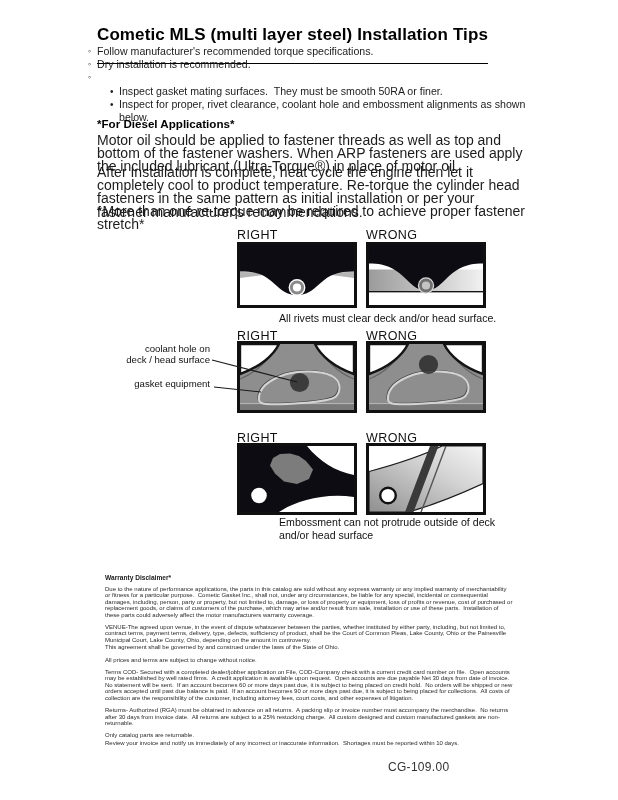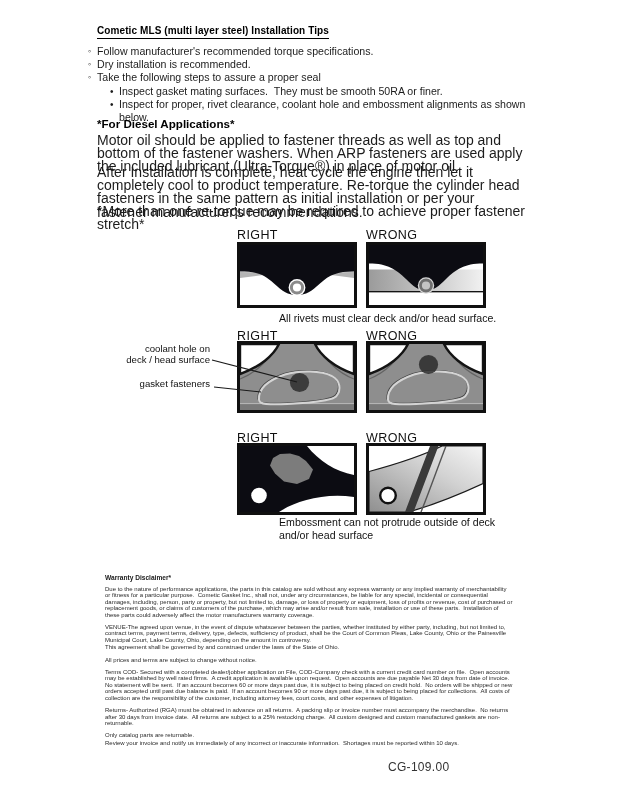--- a/index.html
+++ b/index.html
@@ -3,22 +3,22 @@
 <meta charset="utf-8">
 <style>
   html,body{margin:0;padding:0;background:#fff;}
   .page{
     position:relative;width:618px;height:800px;background:#fff;overflow:hidden;
     font-family:"Liberation Sans", sans-serif;color:#1c1c1c;
   }
   .pre{white-space:pre-wrap;}
   
   .title{
-    position:absolute;left:97px;top:25px;font-size:10px;font-weight:bold;color:#000;
-    border-bottom:1.6px solid #000;padding-bottom:2px;letter-spacing:.1px;
+    position:absolute;left:97px;top:25px;font-size:17px;font-weight:bold;color:#000;
+    border-bottom:1.6px solid #000;padding-bottom:18px;letter-spacing:.1px;
   }
   .bullets{position:absolute;left:88px;top:45px;width:440px;font-size:10.6px;line-height:13.2px;}
   .brow{display:flex;}
   .brow .mk{width:9px;flex:0 0 9px;font-size:9px;line-height:13.2px;color:#1c1c1c;}
   .brow.sub{margin-left:22px;}
   .brow.sub .mk{font-size:10px;}
   .dheading{position:absolute;left:97px;top:117px;font-size:11.6px;font-weight:bold;color:#000;}
   .dpara{position:absolute;left:97px;width:430px;font-size:14px;line-height:13.2px;}
   .p1{top:134px;} .p2{top:166px;} .pnote{top:205px;}
   
@@ -48,21 +48,20 @@
     <div class="brow">
       <span class="mk">◦</span>
       <span class="pre">Follow manufacturer's recommended torque specifications.</span>
     </div>
     <div class="brow">
       <span class="mk">◦</span>
       <span class="pre">Dry installation is recommended.</span>
     </div>
     <div class="brow">
       <span class="mk">◦</span>
-      <span class="pre">Take the following steps to assure a proper seal</span>
     </div>
     <div class="brow sub">
       <span class="mk">•</span>
       <span class="pre">Inspect gasket mating surfaces.  They must be smooth 50RA or finer.</span>
     </div>
     <div class="brow sub">
       <span class="mk">•</span>
       <span class="pre">Inspect for proper, rivet clearance, coolant hole and embossment alignments as shown below.</span>
     </div>
   </div>
@@ -103,21 +102,21 @@
     </svg>
   </div>
 
   <div class="dcaption pre" style="top:312px;">All rivets must clear deck and/or head surface.</div>
 
   <div class="dlabel" style="left:237px;top:329px;">RIGHT</div>
   <div class="dlabel" style="left:366px;top:329px;">WRONG</div>
 
   <div class="sidelabel pre" style="top:344px;">coolant hole on
 deck / head surface</div>
-  <div class="sidelabel pre" style="top:379px;">gasket fasteners</div>
+  <div class="sidelabel pre" style="top:379px;">gasket equipment</div>
 
   <svg class="leaders" viewBox="0 0 120 44" preserveAspectRatio="none">
     <line x1="12" y1="8" x2="97" y2="30" stroke="#1a1a1a" stroke-width="1.1"></line>
     <line x1="14" y1="35" x2="61" y2="40" stroke="#1a1a1a" stroke-width="1.1"></line>
   </svg>
 
   <div class="dbox tall" style="left:237px;top:341px;">
     <svg viewBox="0 0 114 66" preserveAspectRatio="none">
       <rect x="0" y="0" width="114" height="66" fill="#8e8e8e"></rect>
       <rect x="0" y="60" width="114" height="6" fill="#797979"></rect>

